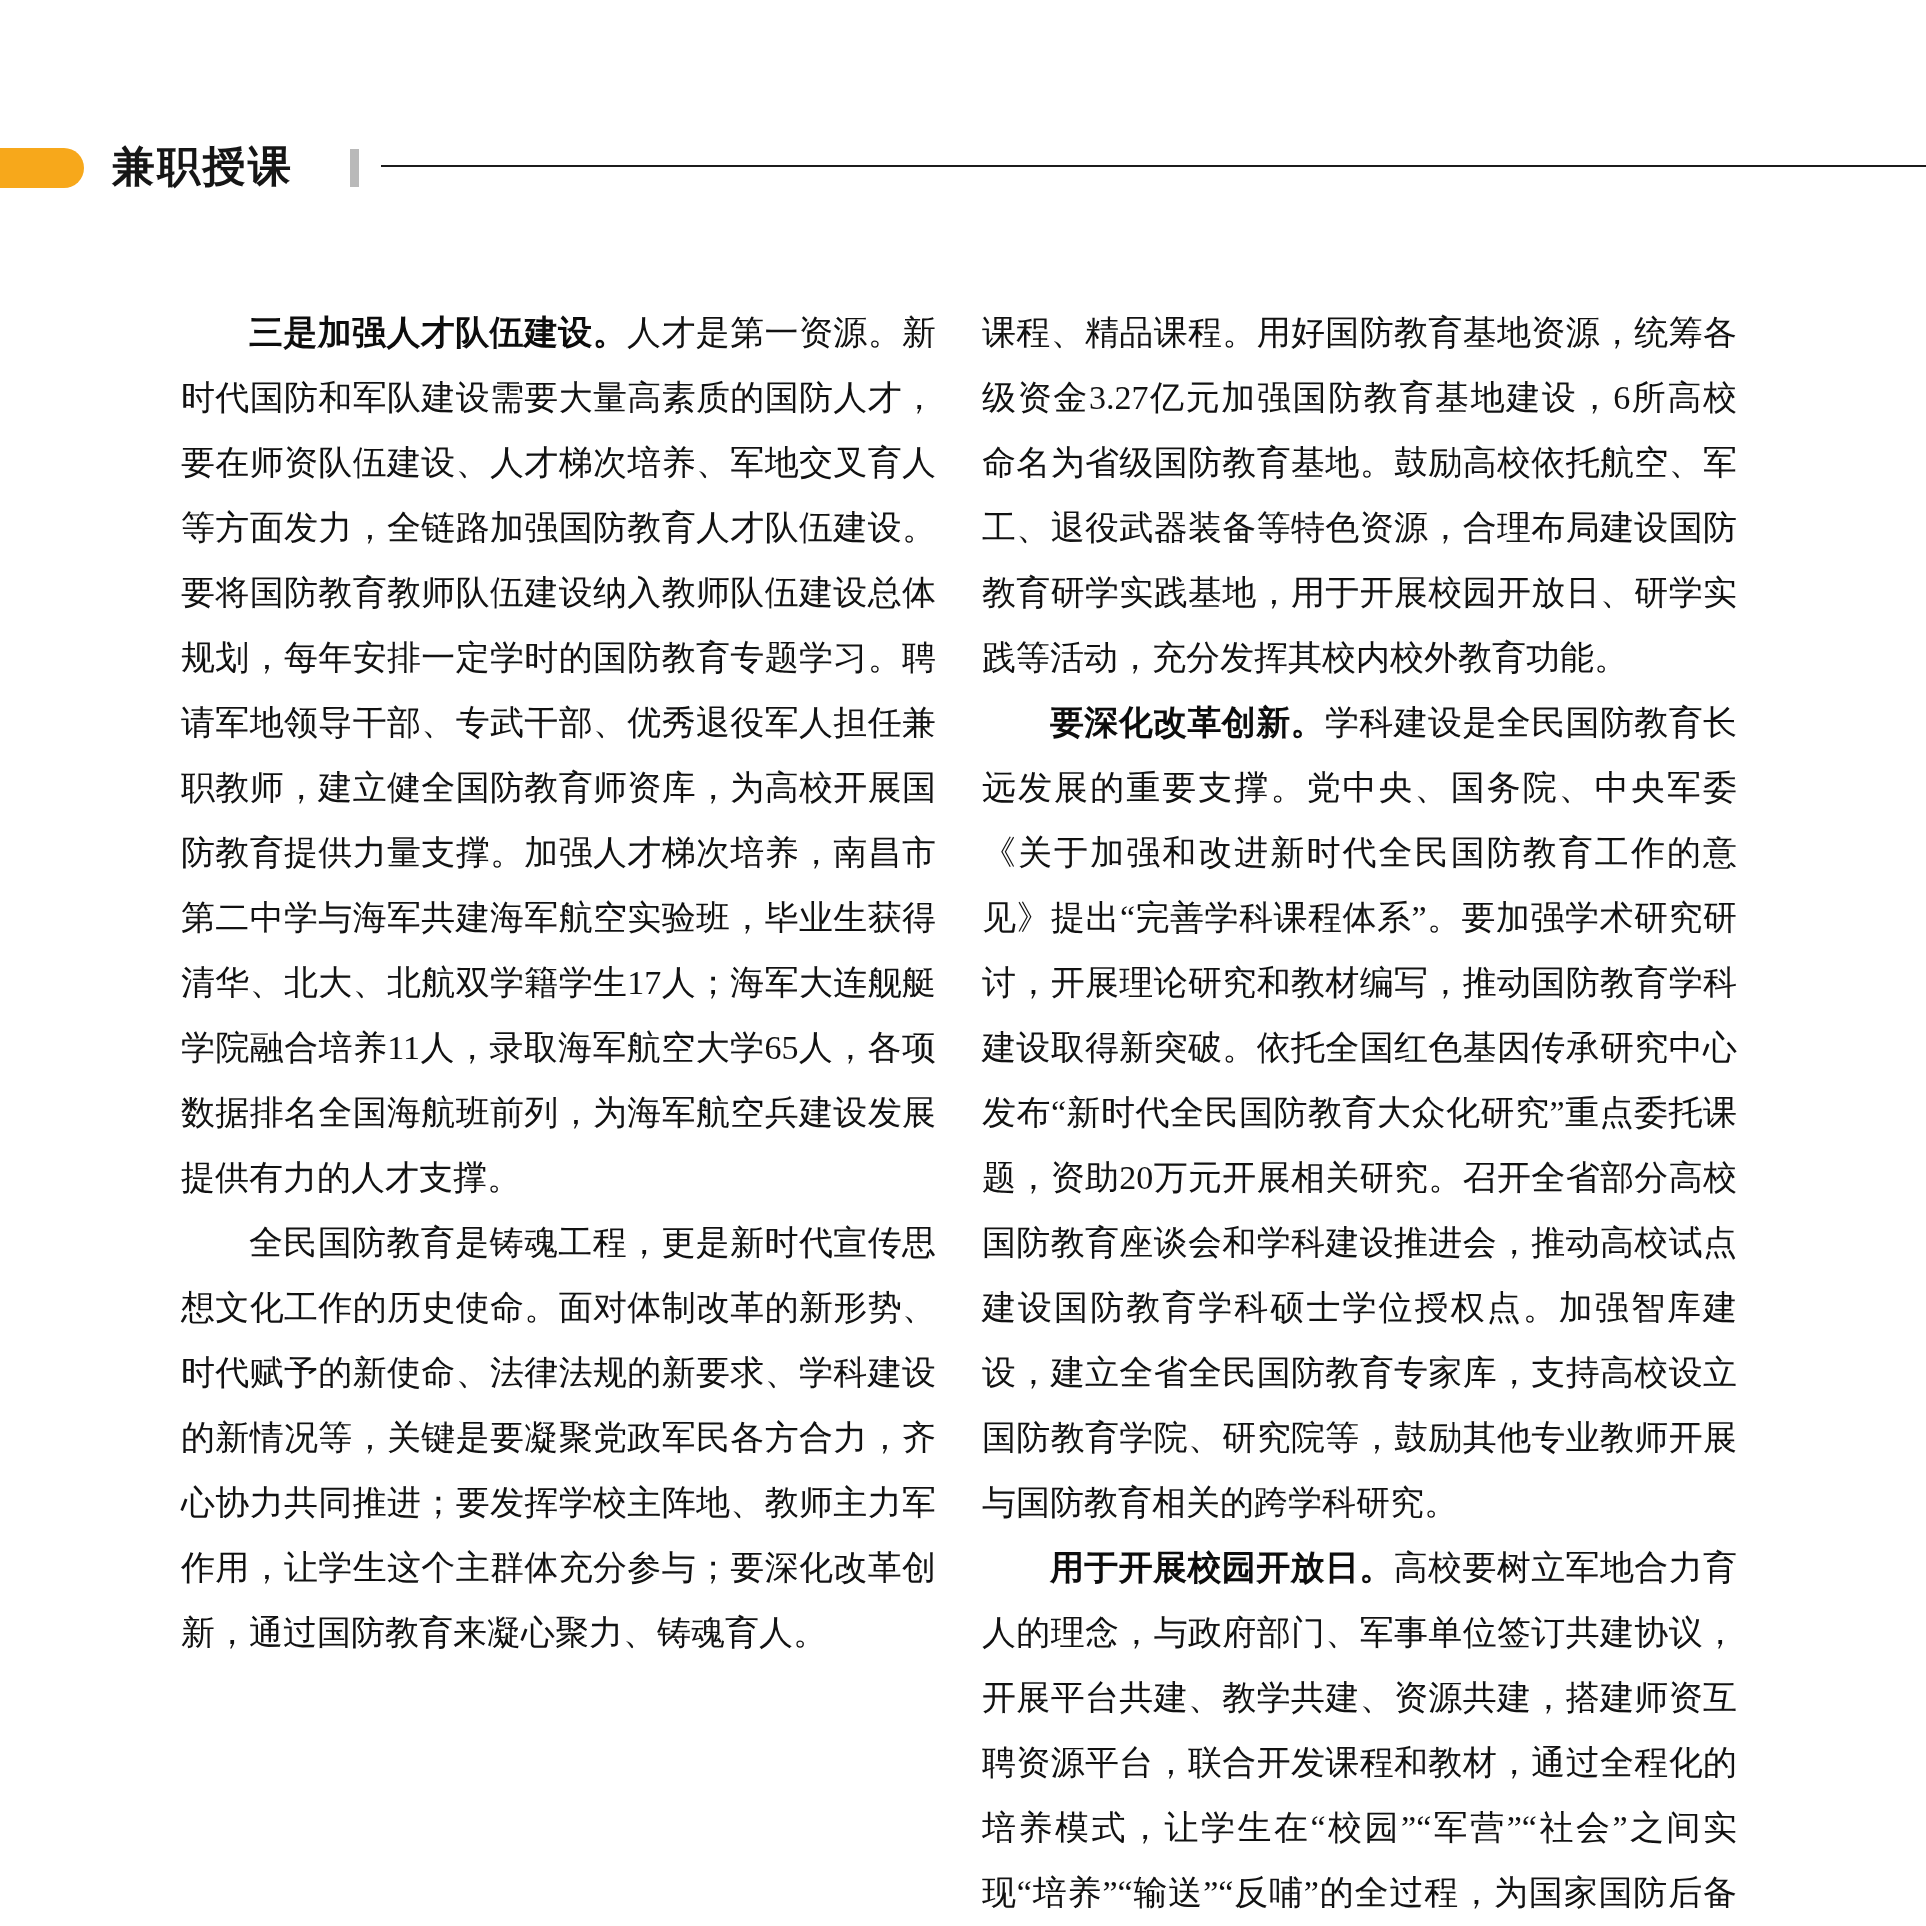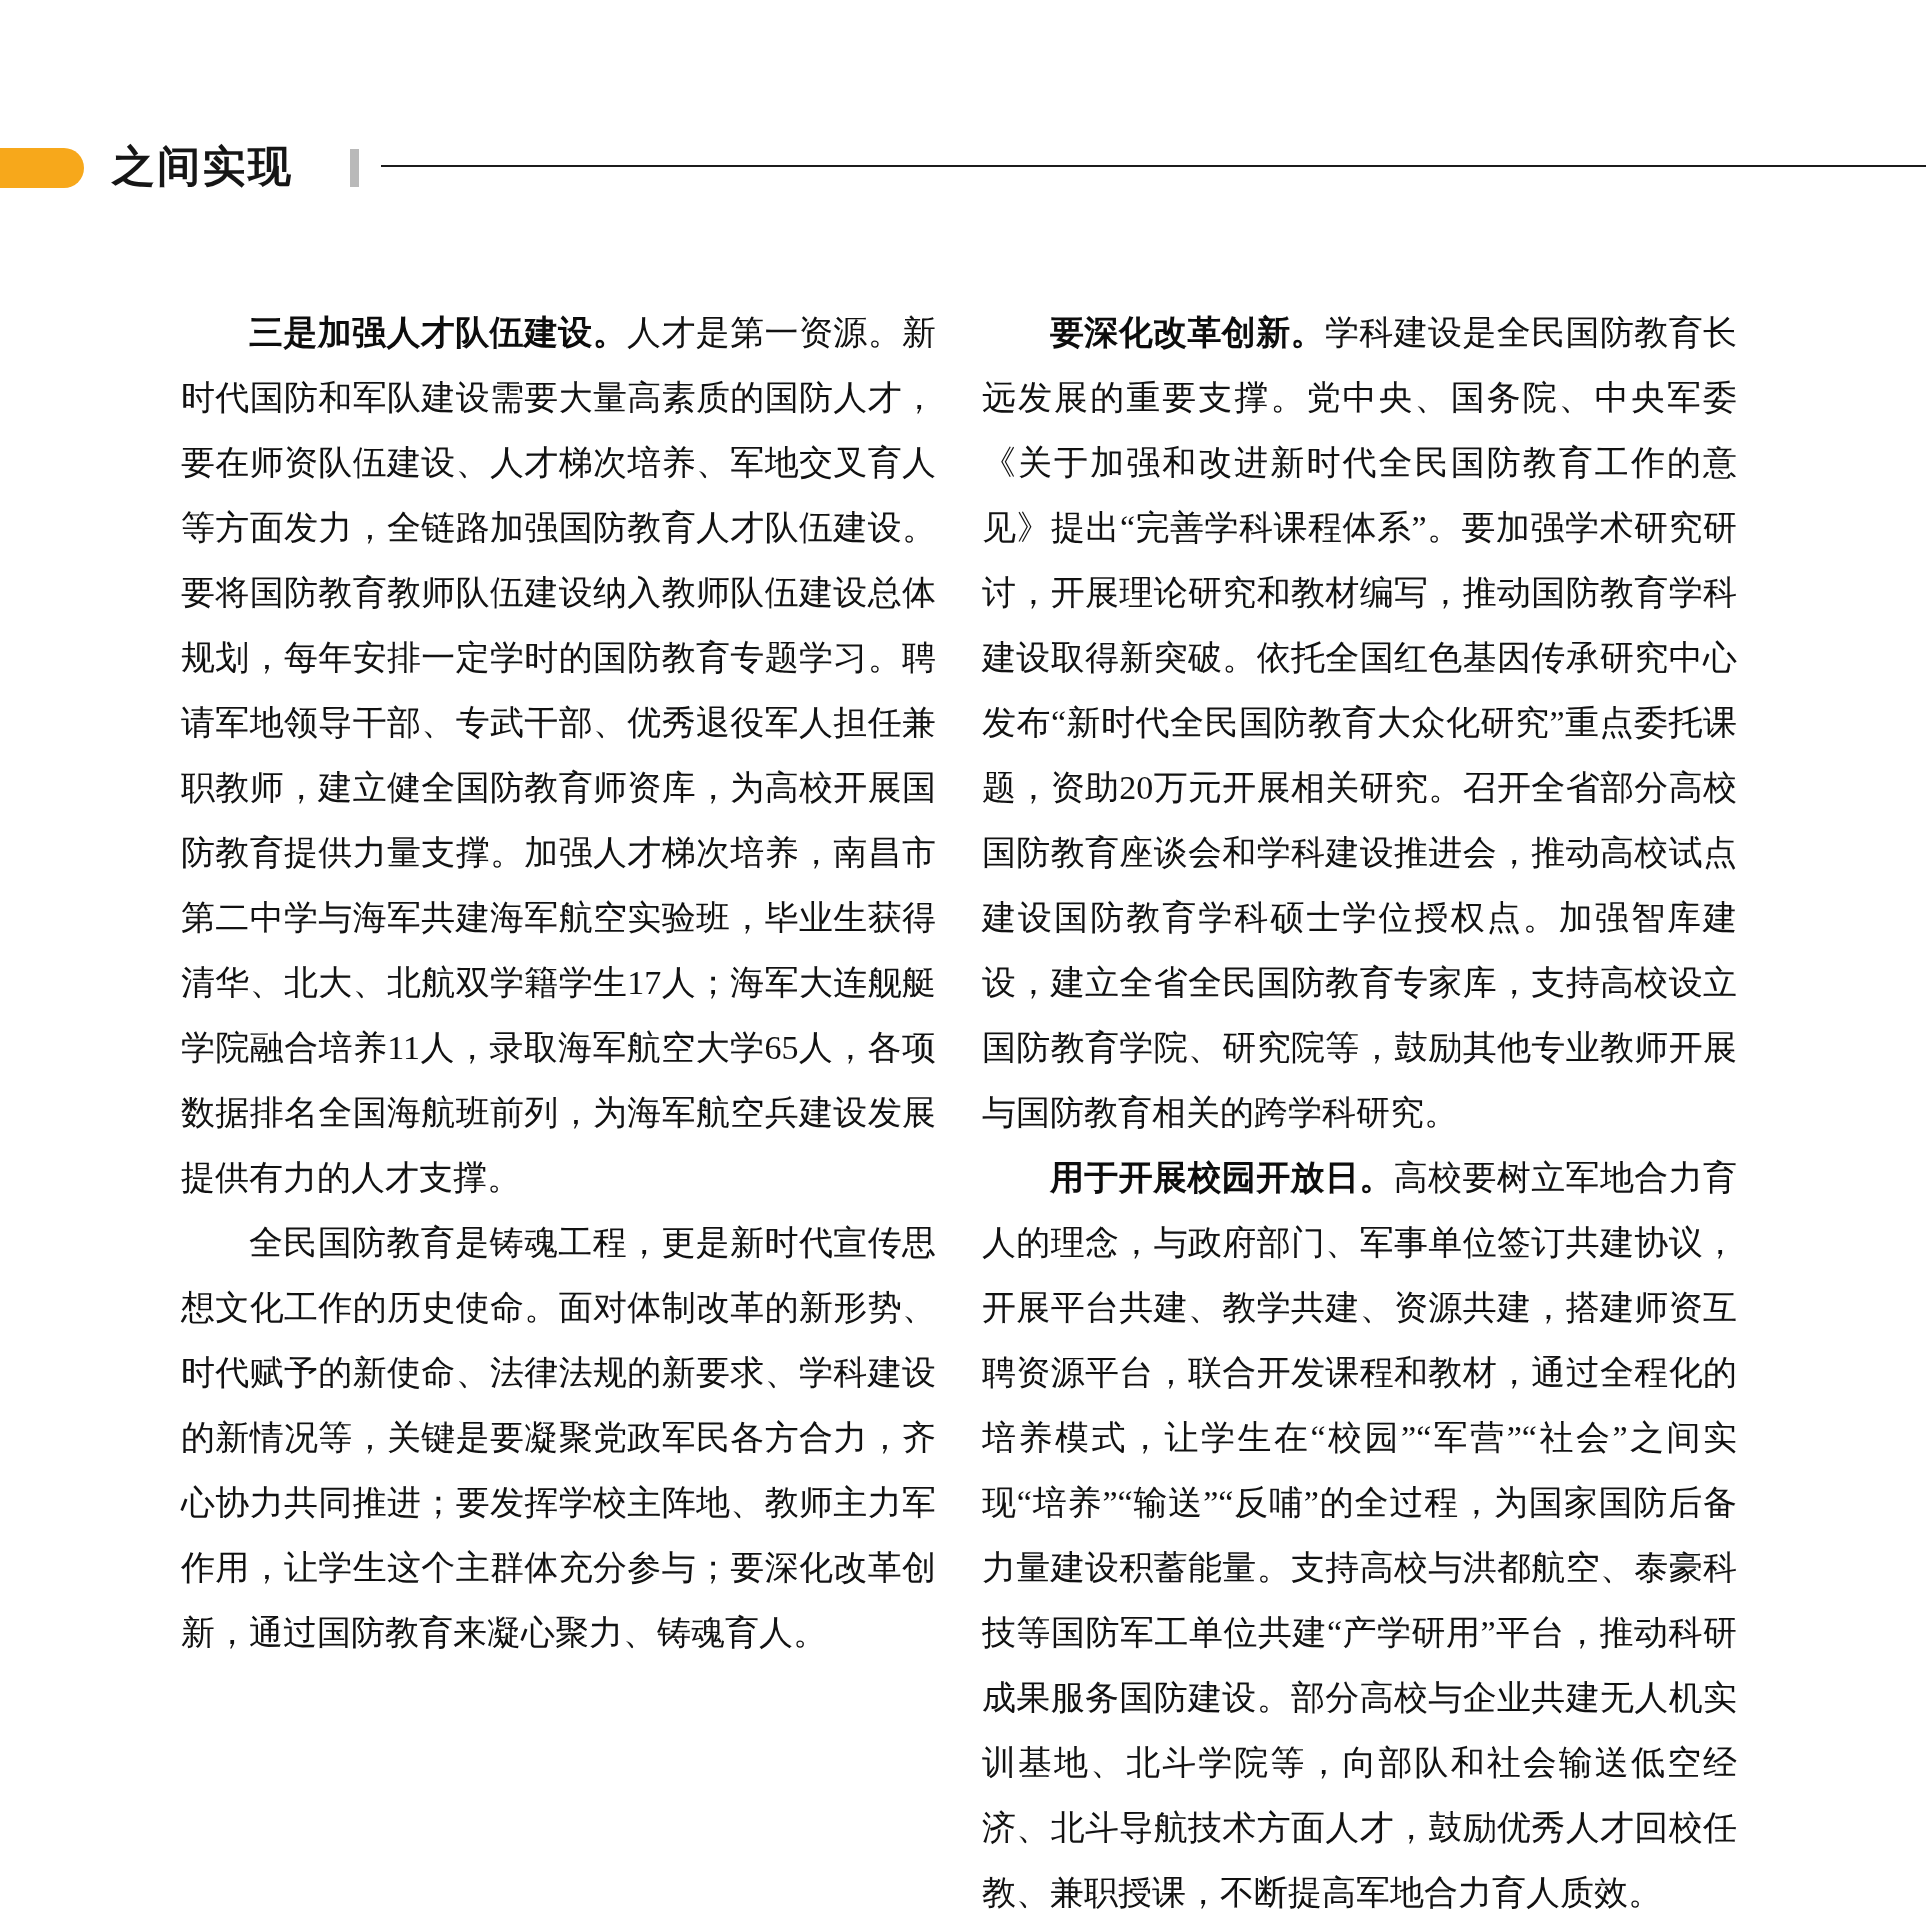--- a/index.html
+++ b/index.html
@@ -76,35 +76,38 @@
     color:#0d0d0d;
     margin:73px 0 49px 0;
   }
 </style>
 </head>
 <body>
 
 <div class="page">
 
   <div class="accent-tab" style="background: rgb(247, 168, 27);"></div>
-  <div class="section-label">之间实现</div>
+  <div class="section-label">兼职授课</div>
   <div class="label-divider" style="background: rgb(185, 185, 185);"></div>
   <div class="header-rule"></div>
 
   <div class="col col-left">
     <p class="indent">
       <span class="lead">三是加强人才队伍建设。</span><span>人才是第一资源。新时代国防和军队建设需要大量高素质的国防人才，要在师资队伍建设、人才梯次培养、军地交叉育人等方面发力，全链路加强国防教育人才队伍建设。要将国防教育教师队伍建设纳入教师队伍建设总体规划，每年安排一定学时的国防教育专题学习。聘请军地领导干部、专武干部、优秀退役军人担任兼职教师，建立健全国防教育师资库，为高校开展国防教育提供力量支撑。加强人才梯次培养，南昌市第二中学与海军共建海军航空实验班，毕业生获得清华、北大、北航双学籍学生17人；海军大连舰艇学院融合培养11人，录取海军航空大学65人，各项数据排名全国海航班前列，为海军航空兵建设发展提供有力的人才支撑。</span>
     </p>
     <p class="indent">
       <span>全民国防教育是铸魂工程，更是新时代宣传思想文化工作的历史使命。面对体制改革的新形势、时代赋予的新使命、法律法规的新要求、学科建设的新情况等，关键是要凝聚党政军民各方合力，齐心协力共同推进；要发挥学校主阵地、教师主力军作用，让学生这个主群体充分参与；要深化改革创新，通过国防教育来凝心聚力、铸魂育人。</span>
     </p>
 
   </div>
 
   <div class="col col-right">
+    <p>
+      <span>课程、精品课程。用好国防教育基地资源，统筹各级资金3.27亿元加强国防教育基地建设，6所高校命名为省级国防教育基地。鼓励高校依托航空、军工、退役武器装备等特色资源，合理布局建设国防教育研学实践基地，用于开展校园开放日、研学实践等活动，充分发挥其校内校外教育功能。</span>
+    </p>
     <p class="indent">
       <span class="lead">要深化改革创新。</span><span>学科建设是全民国防教育长远发展的重要支撑。党中央、国务院、中央军委《关于加强和改进新时代全民国防教育工作的意见》提出“完善学科课程体系”。要加强学术研究研讨，开展理论研究和教材编写，推动国防教育学科建设取得新突破。依托全国红色基因传承研究中心发布“新时代全民国防教育大众化研究”重点委托课题，资助20万元开展相关研究。召开全省部分高校国防教育座谈会和学科建设推进会，推动高校试点建设国防教育学科硕士学位授权点。加强智库建设，建立全省全民国防教育专家库，支持高校设立国防教育学院、研究院等，鼓励其他专业教师开展与国防教育相关的跨学科研究。</span>
     </p>
     <p class="indent">
       <span class="lead">用于开展校园开放日。</span><span>高校要树立军地合力育人的理念，与政府部门、军事单位签订共建协议，开展平台共建、教学共建、资源共建，搭建师资互聘资源平台，联合开发课程和教材，通过全程化的培养模式，让学生在“校园”“军营”“社会”之间实现“培养”“输送”“反哺”的全过程，为国家国防后备力量建设积蓄能量。支持高校与洪都航空、泰豪科技等国防军工单位共建“产学研用”平台，推动科研成果服务国防建设。部分高校与企业共建无人机实训基地、北斗学院等，向部队和社会输送低空经济、北斗导航技术方面人才，鼓励优秀人才回校任教、兼职授课，不断提高军地合力育人质效。</span>
     </p>
 
   </div>
 
 </div>

